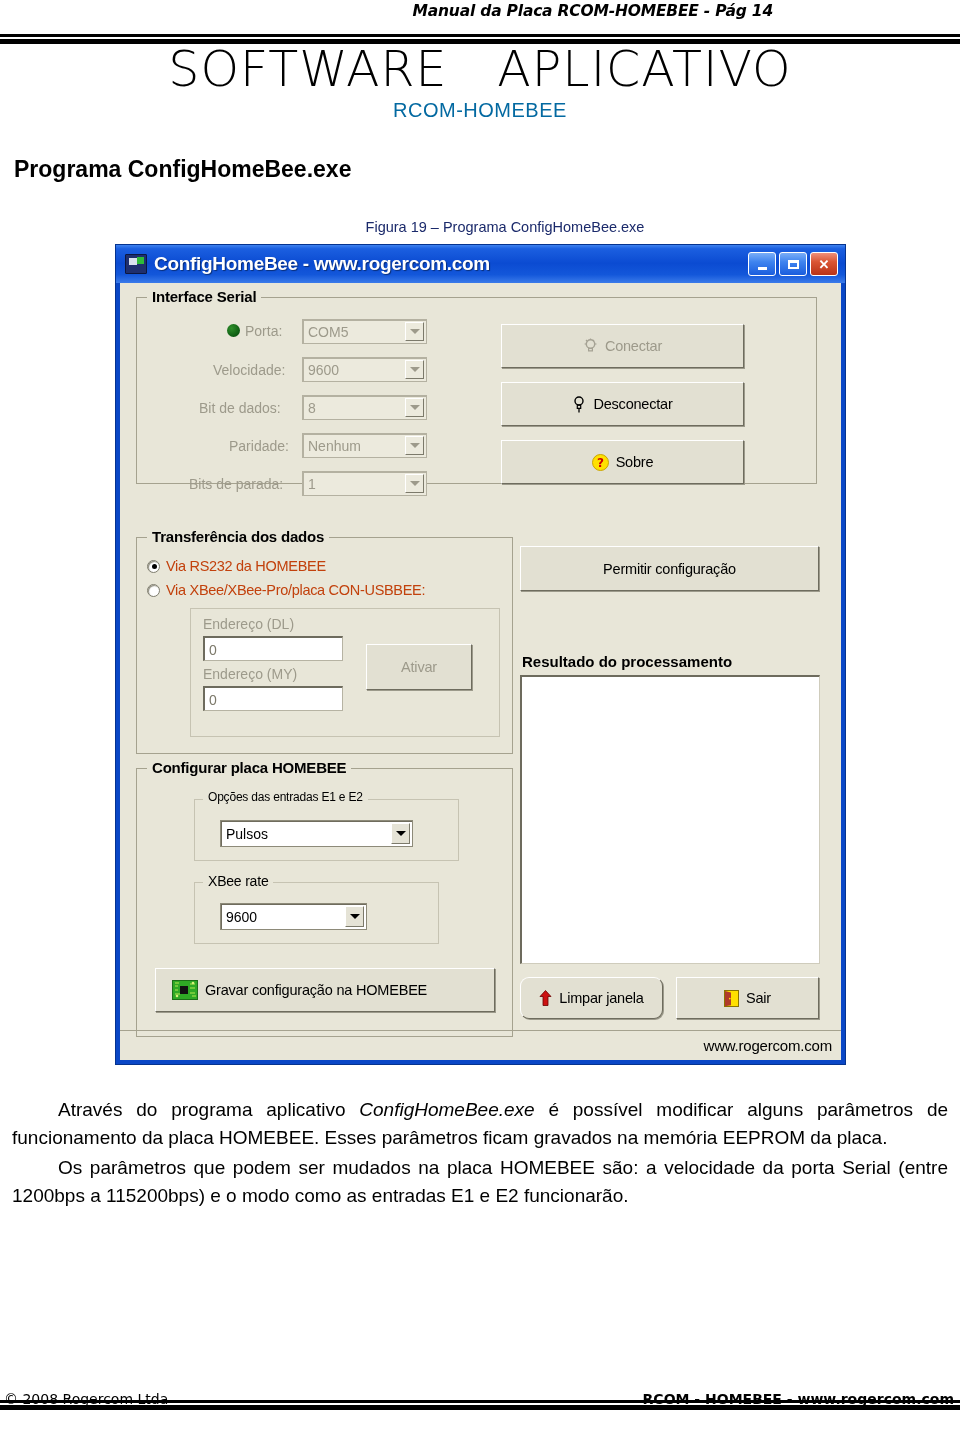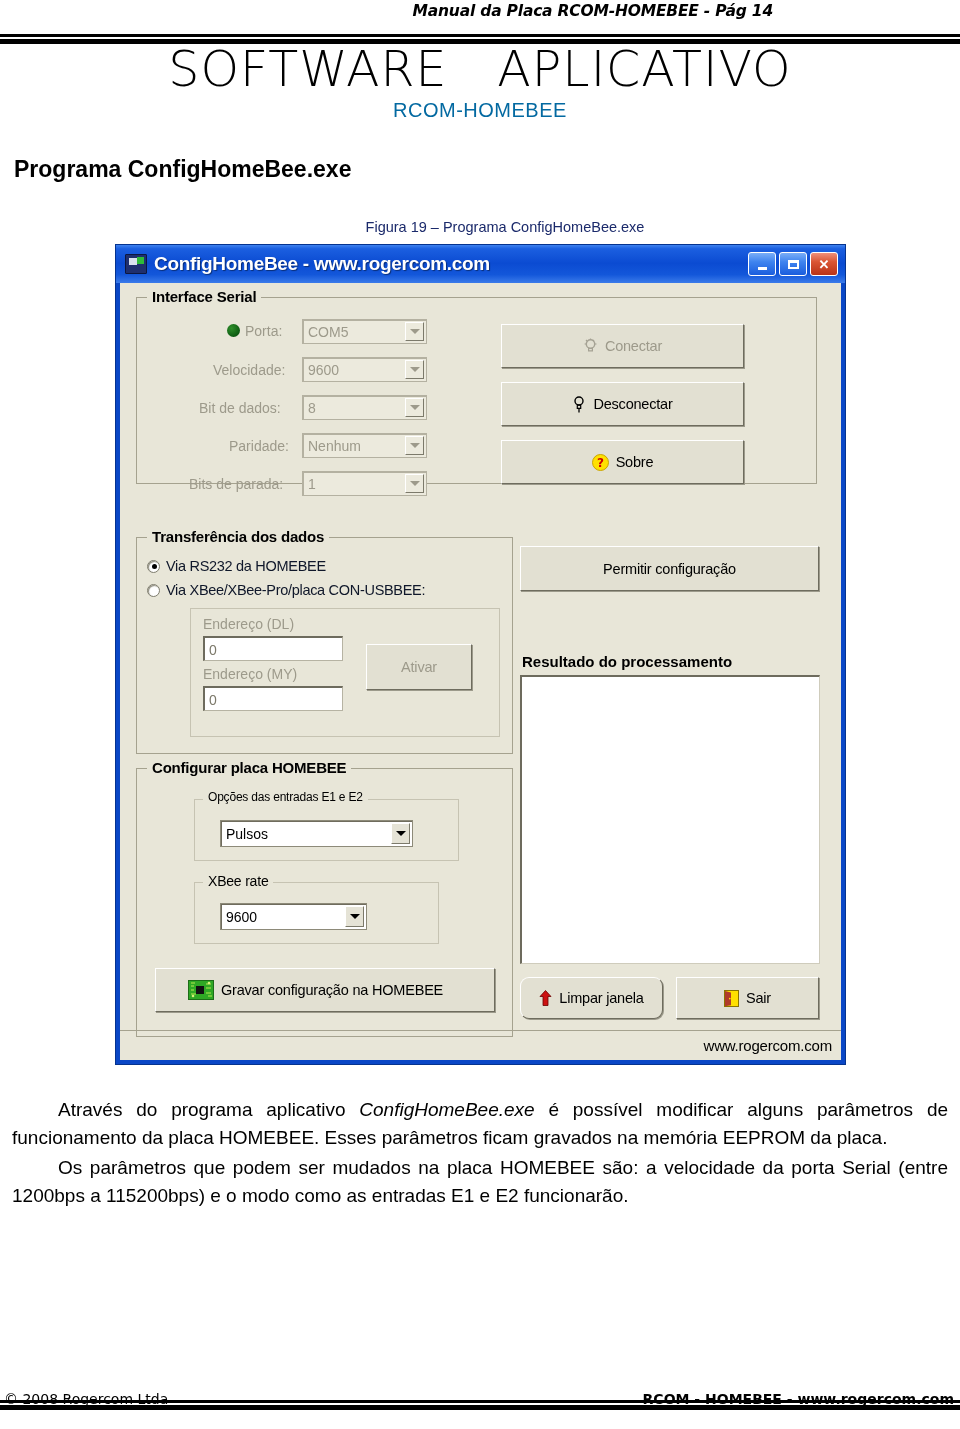--- a/index.html
+++ b/index.html
@@ -148,21 +148,21 @@
   .radio .dot {
     width:13px; height:13px; border-radius:50%;
     background:#fff; border:1px solid #7e7c6d;
     box-shadow: inset 1px 1px 1px #8d8b7c;
     position:relative; flex:none;
   }
   .radio.on .dot:after {
     content:""; position:absolute; left:3.5px; top:3.5px; width:5px; height:5px;
     border-radius:50%; background:#000;
   }
-  .radio .rl { font-size:14.5px; color:#0f172a; white-space:nowrap; letter-spacing:-0.3px; }
+  .radio .rl { font-size:14.5px; color:#c2410c; white-space:nowrap; letter-spacing:-0.3px; }
 
   
   #led {
     position:absolute; width:13px; height:13px; border-radius:50%;
     background:radial-gradient(circle at 35% 32%, #2f8f2a 0%, #0f5f14 65%, #083f0c 100%);
   }
 
   
   #resultado-box {
     position:absolute; background:#fff;
@@ -344,21 +344,21 @@
       <div style="position:absolute; left:57px; top:113px; width:245px; height:62px; border:1px solid #c6c3b2;">
         <div class="gb-title" style="font-weight:normal; font-size:14px; left:8px;">XBee rate</div>
         <div class="combo" style="left:25px; top:20px; width:147px; height:27px;">
           <span class="cval">9600</span>
           <span class="arrow">
               <i></i>
             </span>
         </div>
       </div>
 
-      <div class="btn" style="left:18px; top:199px; width:340px; height:44px; justify-content:flex-start; padding-left:32px;">
+      <div class="btn" style="left:18px; top:199px; width:340px; height:44px; justify-content:flex-start; padding-left:16px;">
         <svg class="ico" width="26" height="20" viewBox="0 0 26 20">
           <rect x="0.5" y="0.5" width="25" height="19" fill="#2fa825" stroke="#1d6d18"></rect>
           <rect x="8" y="6" width="8" height="8" fill="#111"></rect>
           <path d="M3 3h4M3 6h3M3 10h3M3 14h5M18 4h5M18 8h5M18 13h5M20 16h4" stroke="#b6e84f" stroke-width="1.2"></path>
           <circle cx="5" cy="16" r="1.3" fill="#d7f07a"></circle>
           <circle cx="21" cy="3" r="1.3" fill="#d7f07a"></circle>
         </svg>
         <span>Gravar configuração na HOMEBEE</span>
       </div>
     </div>

